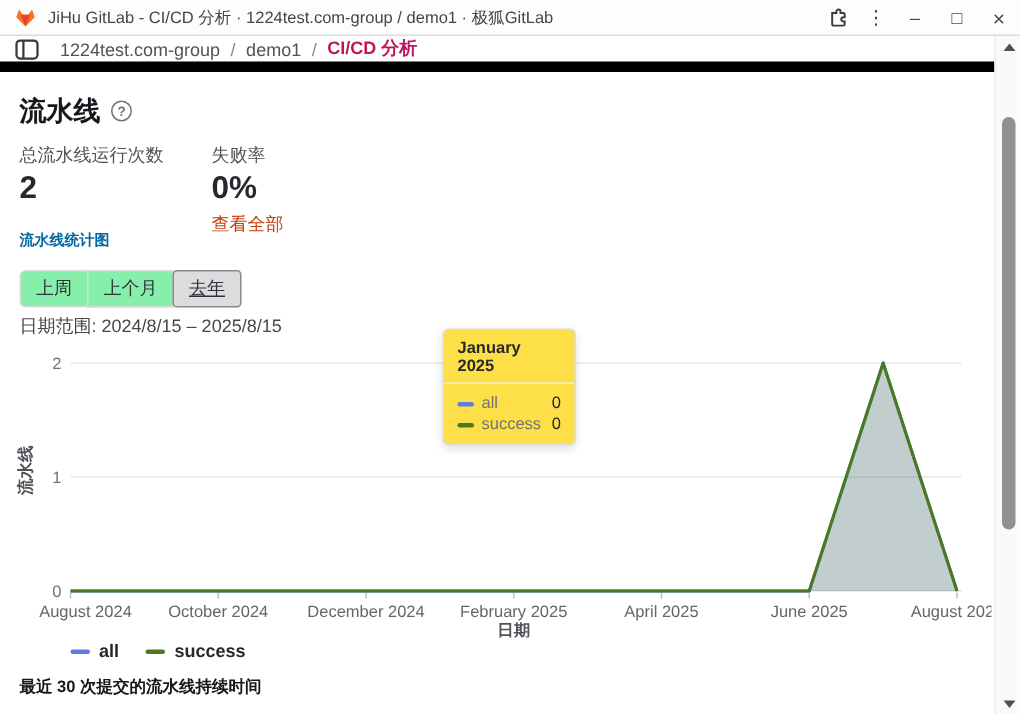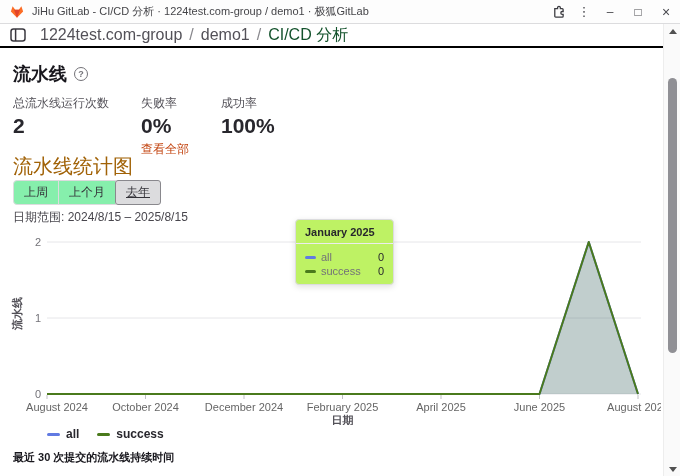--- a/index.html
+++ b/index.html
@@ -15,57 +15,57 @@
     display:flex; align-items:center;
   }
   .titlebar .favicon { width:14px; height:14px; margin:0 8px 0 10px; flex:0 0 auto; }
   .titlebar .wtitle { font-size:11px; color:#454549; white-space:nowrap; overflow:hidden; flex:1 1 auto; }
   .tb-btn { width:28px; height:23px; display:flex; align-items:center; justify-content:center;
             color:#4a4a4f; font-size:12px; flex:0 0 auto; }
   .tb-btn.menu { font-size:13px; width:24px; }
   
   .breadcrumb {
     position:absolute; left:0; top:24px; width:663px; height:24px;
-    display:flex; align-items:center; border-bottom:2px solid #000000; background:#fff;
-    font-size:16px; color:#535158;
+    display:flex; align-items:center; border-bottom:7px solid #000000; background:#fff;
+    font-size:12px; color:#535158;
   }
   .breadcrumb .sb-toggle { margin:0 14px 0 10px; display:flex; }
   .breadcrumb .crumb { color:#535158; }
   .breadcrumb .sep { margin:0 7px; color:#89888d; }
-  .breadcrumb .current { font-weight:400; color:#14532d; }
+  .breadcrumb .current { font-weight:700; color:#be185d; }
   
   .h1row { position:absolute; left:13px; top:62px; display:flex; align-items:center; gap:7px; }
   .h1row h1 { font-size:18px; font-weight:700; color:#18171d; }
   .help-icon { width:14px; height:14px; border-radius:50%; border:1.2px solid #737278;
     color:#737278; font-size:9px; display:flex; align-items:center; justify-content:center; font-weight:700; }
   .stats { position:absolute; left:13px; top:95px; display:flex; gap:32px; }
   .stat .slabel { font-size:12px; color:#535158; margin-bottom:2px; }
   .stat .svalue { font-size:21px; font-weight:600; color:#28272d; line-height:24px; }
   .stat .slink { font-size:12px; color:#c2410c; margin-top:3px; cursor:pointer; }
-  .h2charts { position:absolute; left:13px; top:153px; font-size:20px; font-weight:400; color:#a16207; }
+  .h2charts { position:absolute; left:13px; top:153px; font-size:10px; font-weight:700; color:#0369a1; }
   
   .seg { position:absolute; left:13px; top:180px; display:flex; }
   .seg button {
     height:25px; padding:0 10px; font-size:12px; color:#333238; background:#86efac;
     border:1px solid #dcdcde; margin-left:-1px; font-family:inherit; cursor:pointer;
   }
   .seg button:first-child { border-radius:4px 0 0 4px; margin-left:0; }
   .seg button:last-child { border-radius:0 4px 4px 0; }
   .seg button.selected { background:#dcdcde; border:1px solid #89888d; border-radius:3px; z-index:2; position:relative;text-decoration:underline; }
   .daterange { position:absolute; left:13px; top:209px; font-size:12px; color:#48464d; }
   
   .chart-wrap { position:absolute; left:0; top:225px; width:661px; height:200px; }
   svg text { font-family:"Liberation Sans","DejaVu Sans",sans-serif; }
   .y-axis-title {
     position:absolute; left:-13px; top:306px; width:60px; text-align:center;
     transform:rotate(-90deg); font-size:11px; font-weight:600; color:#535158;
   }
   
   .tooltip {
-    position:absolute; left:295px; top:219px; width:99px; background:#bef264;
+    position:absolute; left:295px; top:219px; width:89px; background:#fde047;
     border:1px solid #dcdcde; border-radius:4px; box-shadow:0 2px 6px rgba(0,0,0,.12);
     font-size:11px; z-index:5;
   }
   .tooltip .tt-title { padding:6px 9px 5px; font-weight:600; color:#28272d; border-bottom:1px solid #ececef; }
   .tooltip .tt-rows { padding:5px 9px 7px; }
   .tt-row { display:flex; align-items:center; margin-top:2px; }
   .tt-row .dash { width:11px; height:3px; border-radius:2px; margin-right:5px; flex:0 0 auto; }
   .tt-row .tt-name { color:#737278; flex:1 1 auto; }
   .tt-row .tt-val { color:#28272d; text-align:right; }
   
@@ -125,24 +125,20 @@
 
 <div class="stats">
   <div class="stat">
     <div class="slabel">总流水线运行次数</div>
     <div class="svalue">2</div>
   </div>
   <div class="stat">
     <div class="slabel">失败率</div>
     <div class="svalue">0%</div>
     <div class="slink">查看全部</div>
-  </div>
-  <div class="stat">
-    <div class="slabel">成功率</div>
-    <div class="svalue">100%</div>
   </div>
 </div>
 
 <div class="h2charts">流水线统计图</div>
 
 <div class="seg">
   <button>上周</button>
   <button>上个月</button>
   <button class="selected">去年</button>
 </div>

